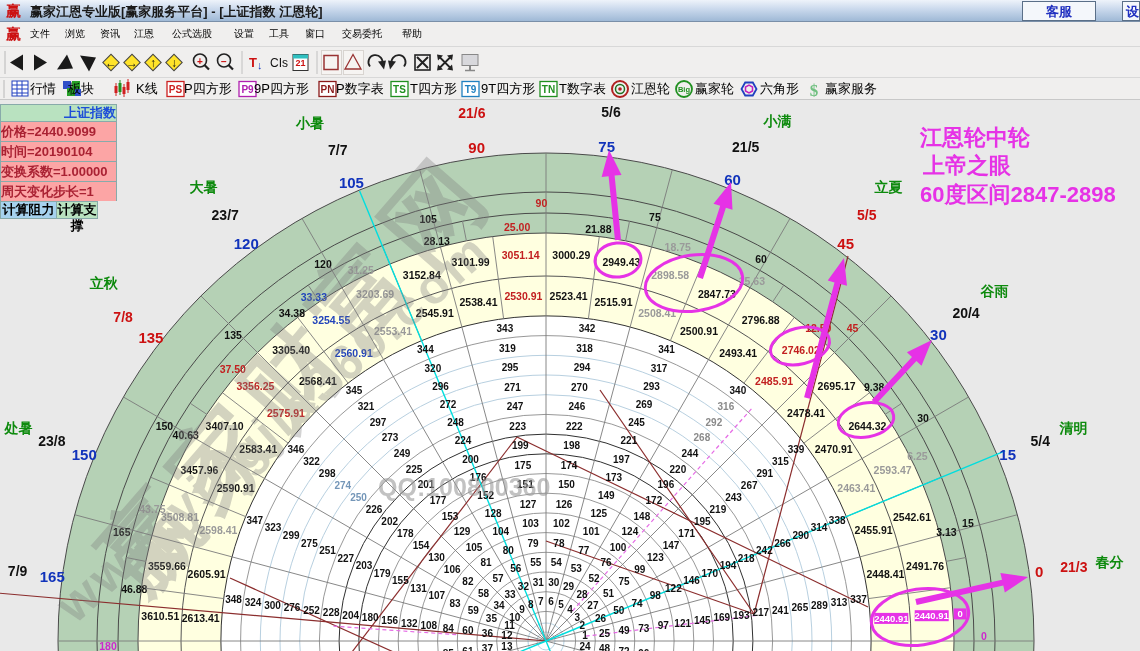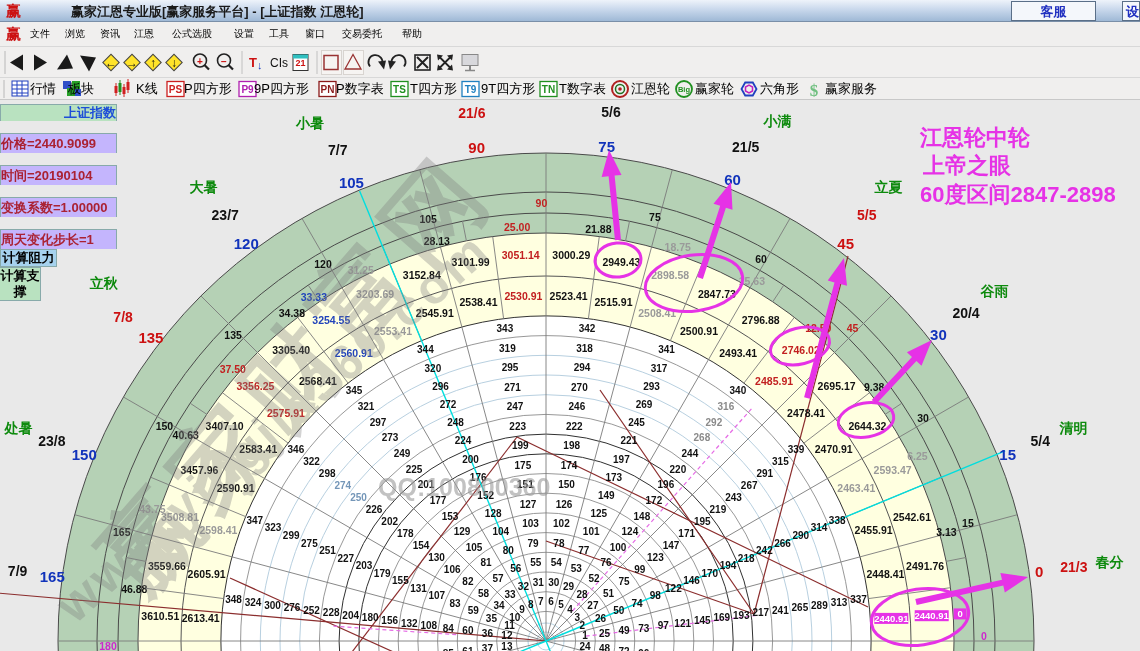--- a/index.html
+++ b/index.html
@@ -1,29 +1,29 @@
 <!DOCTYPE html>
 <html><head><meta charset="utf-8"><style>
 * { margin:0; padding:0; box-sizing:border-box; }
 body { width:1140px; height:651px; font-family:"Liberation Sans", sans-serif; overflow:hidden; position:relative; background:#e9e9e9; }
 #titlebar { position:absolute; top:0; left:0; width:1140px; height:22px;
   background:linear-gradient(180deg,#eef3fa 0%,#c9d8ec 45%,#9fb9d6 100%); border-bottom:1px solid #7a8fa8; }
-#titlebar .tt { position:absolute; left:30px; top:3px; font-size:13px; font-weight:bold; color:#1a1a1a;margin-left:41px; }
-#kefu { position:absolute; right:44px; top:1px; width:85px; height:20px; background:#f4f7fb; border:1px solid #5a6f88; color:#2030c0; font-size:13px; font-weight:bold; text-align:center; line-height:19px; }
+#titlebar .tt { position:absolute; left:30px; top:3px; font-size:13px; font-weight:bold; color:#1a1a1a; }
+#kefu { position:absolute; right:44px; top:1px; width:74px; height:20px; background:#f4f7fb; border:1px solid #5a6f88; color:#2030c0; font-size:13px; font-weight:bold; text-align:center; line-height:19px; }
 #kefu2 { position:absolute; right:0px; top:1px; width:18px; height:20px; background:#f4f7fb; border:1px solid #5a6f88; color:#2030c0; font-size:13px; font-weight:bold; text-align:left; line-height:19px; padding-left:3px; overflow:hidden;}
 #menubar { position:absolute; top:22px; left:0; width:1140px; height:25px; background:#f0efee; border-bottom:1px solid #d8d8d8; }
 .mi { position:absolute; top:5px; font-size:10px; color:#000; }
 #tb1 { position:absolute; top:47px; left:0; width:1140px; height:31px; background:#f0efee; border-bottom:1px solid #d8d8d8; }
 #tb2 { position:absolute; top:78px; left:0; width:1140px; height:22px; background:#f0efee; border-bottom:1px solid #c8c8c8; }
 .t2 { position:absolute; top:2px; font-size:13px; color:#000;text-align:right; }
 #main { position:absolute; top:100px; left:0; width:1140px; height:551px; }
 #panel { position:absolute; top:4px; left:0; width:117px; font-size:13px; font-weight:bold; }
 #panel .hd { background:#b9e2c0; border:1px solid #8aa; border-bottom:none; height:17px; text-align:right; color:#1d4ed8; line-height:16px;}
-#panel .rw { background:#c4b5fd; border:1px solid #8aa; border-bottom:none; height:20px; color:#aa2233; line-height:19px; white-space:nowrap; overflow:hidden;margin-top:12px; }
-#panel .bt { height:18px; display:flex;flex-direction:column; }
+#panel .rw { background:#fca5a5; border:1px solid #8aa; border-bottom:none; height:20px; color:#aa2233; line-height:19px; white-space:nowrap; overflow:hidden; }
+#panel .bt { height:18px; display:flex; }
 #panel .b1 { width:57px; background:#a6d2ee; border:1px solid #8aa; color:#000; line-height:16px; text-align:center;}
 #panel .b2 { width:41px; background:#b9e2c0; border:1px solid #8aa; border-left:none; color:#000; line-height:16px; text-align:center;}
 .logo { color:#cc1111; font-weight:bold; font-size:15px; font-family:"Liberation Serif", serif; }
 </style></head>
 <body>
 <div id="titlebar">
   <span class="logo" style="position:absolute;left:6px;top:2px;">赢</span>
   <span class="tt">赢家江恩专业版[赢家服务平台] - [上证指数 江恩轮]</span>
   <div id="kefu">客服</div>
     <div id="kefu2">设</div>

